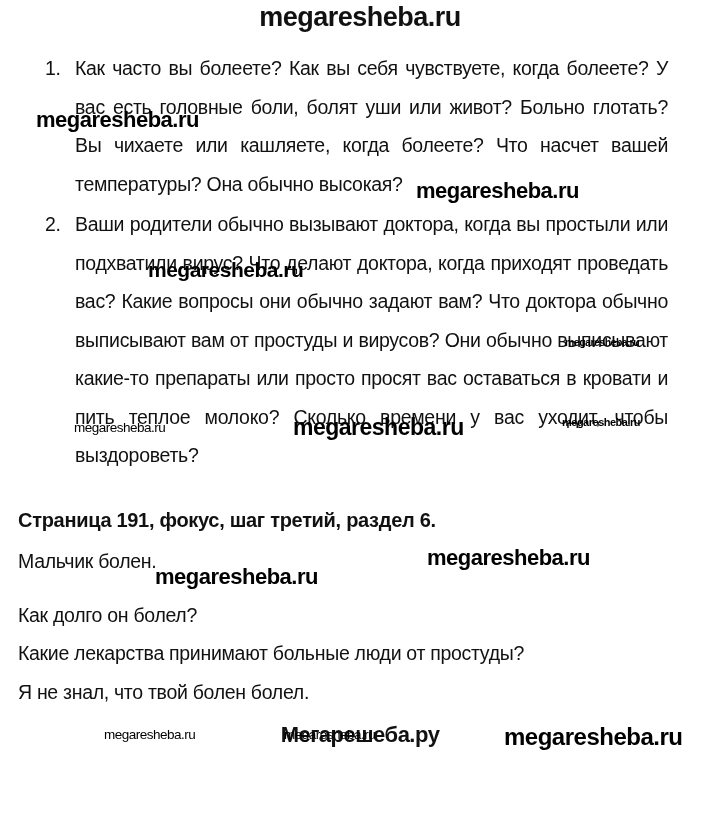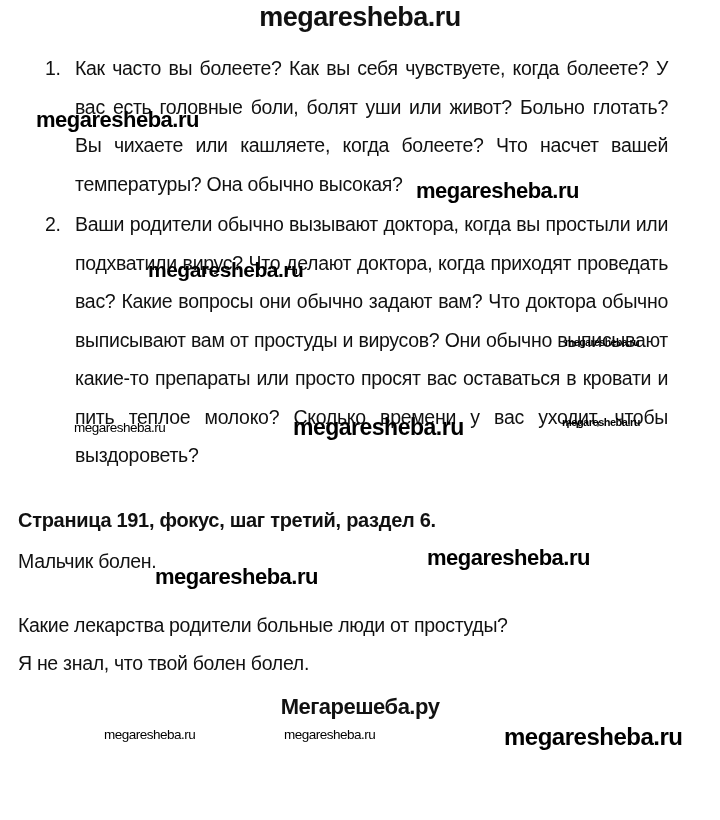--- a/index.html
+++ b/index.html
@@ -52,21 +52,21 @@
     line-height: 22px;
     letter-spacing: -0.3px;
   }
   .sentences { margin: 0 40px 0 18px; }
   .sentence {
     margin: 0 0 16.5px 0;
     font-size: 19.5px;
     line-height: 22px;
     letter-spacing: -0.3px;
   }
-  .sentence:first-child { margin-bottom: 42px; }
+  .sentence:first-child { margin-bottom: 32px; }
   .footer-title {
     margin-top: 14px;
     text-align: center;
     font-weight: 700;
     font-size: 22px;
     line-height: 32px;
     letter-spacing: -0.5px;
   }
   .wm {
     position: absolute;
@@ -85,21 +85,22 @@
 
   <div class="questions">
       <div class="question"><span class="num">1.</span><span class="text">Как часто вы болеете? Как вы себя чувствуете, когда болеете? У вас есть головные боли, болят уши или живот? Больно глотать? Вы чихаете или кашляете, когда болеете? Что насчет вашей температуры? Она обычно высокая?</span></div>
       <div class="question"><span class="num">2.</span><span class="text">Ваши родители обычно вызывают доктора, когда вы простыли или подхватили вирус? Что делают доктора, когда приходят проведать вас? Какие вопросы они обычно задают вам? Что доктора обычно выписывают вам от простуды и вирусов? Они обычно выписывают какие-то препараты или просто просят вас оставаться в кровати и пить теплое молоко? Сколько времени у вас уходит, чтобы выздороветь?</span></div>
     </div>
 
   <div class="section-heading">Страница 191, фокус, шаг третий, раздел 6.</div>
 
   <div class="sentences">
       <p class="sentence">Мальчик болен.</p>
-      <p class="sentence">Какие лекарства родители больные люди от простуды?</p>
+      <p class="sentence">Как долго он болел?</p>
+      <p class="sentence">Какие лекарства принимают больные люди от простуды?</p>
       <p class="sentence">Я не знал, что твой болен болел.</p>
     </div>
 
   <div class="footer-title">Мегарешеба.ру</div>
 
   <div id="wm-layer">
       <span class="wm" style="left: 36px; top: 109px; font-size: 22px; font-weight: 700;">megaresheba.ru</span>
       <span class="wm" style="left: 416px; top: 180px; font-size: 22px; font-weight: 700;">megaresheba.ru</span>
       <span class="wm" style="left: 148px; top: 259px; font-size: 21px; font-weight: 700;">megaresheba.ru</span>
       <span class="wm" style="left: 565px; top: 337px; font-size: 10.5px; font-weight: 700;">megaresheba.ru</span>

